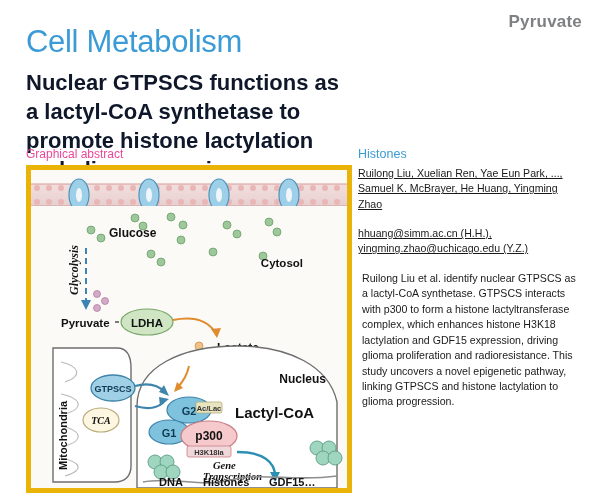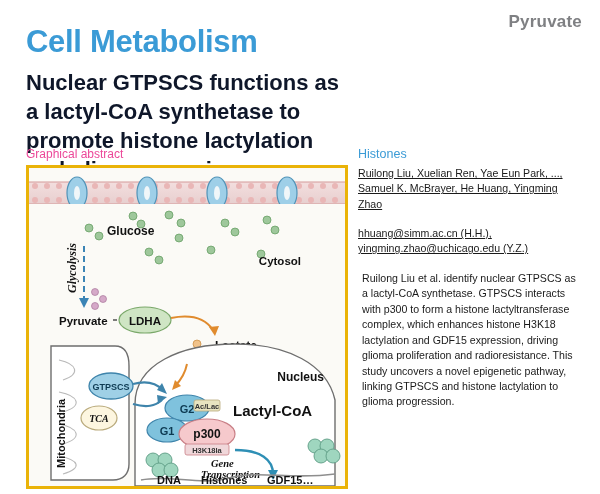--- a/index.html
+++ b/index.html
@@ -28,21 +28,21 @@
     font-size: 17px;
     font-weight: bold;
     color: #7f8083;
     letter-spacing: 0.2px;
   }
   .journal-title {
     position: absolute;
     left: 26px;
     top: 24px;
     font-size: 31px;
-    font-weight: bold;
+    font-weight: normal;
     color: #3b9bd6;
     letter-spacing: -0.3px;
   }
   .paper-title {
     position: absolute;
     left: 26px;
     top: 68px;
     width: 320px;
     font-size: 22px;
     font-weight: bold;
@@ -57,21 +57,21 @@
     color: #ec4899;
     font-weight: normal;
     text-align: center;
   }
   .figure-box {
     position: absolute;
     left: 26px;
     top: 165px;
     width: 316px;
     height: 318px;
-    border: 3px solid #eab308;
+    border: 5px solid #eab308;
     background: #fbfaf6;
     overflow: hidden;
   }
   .right-col {
     position: absolute;
     left: 358px;
     top: 147px;
     width: 222px;
   }
   .rc-heading {

